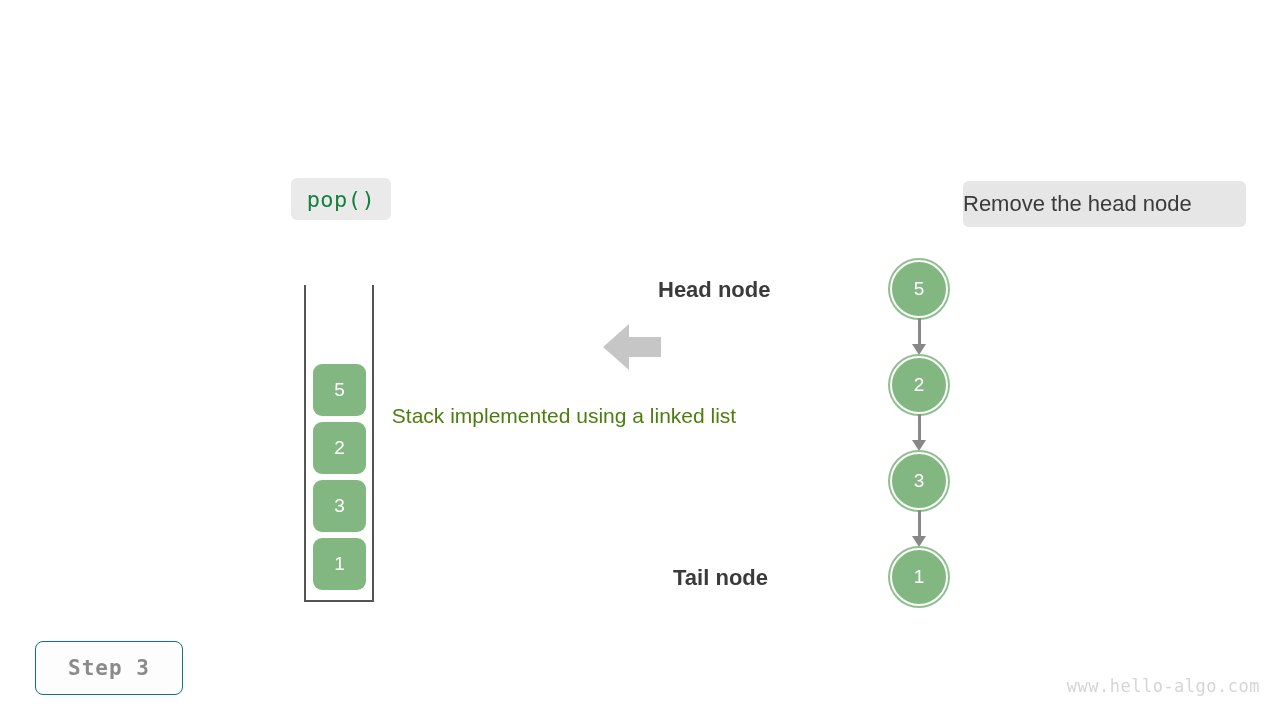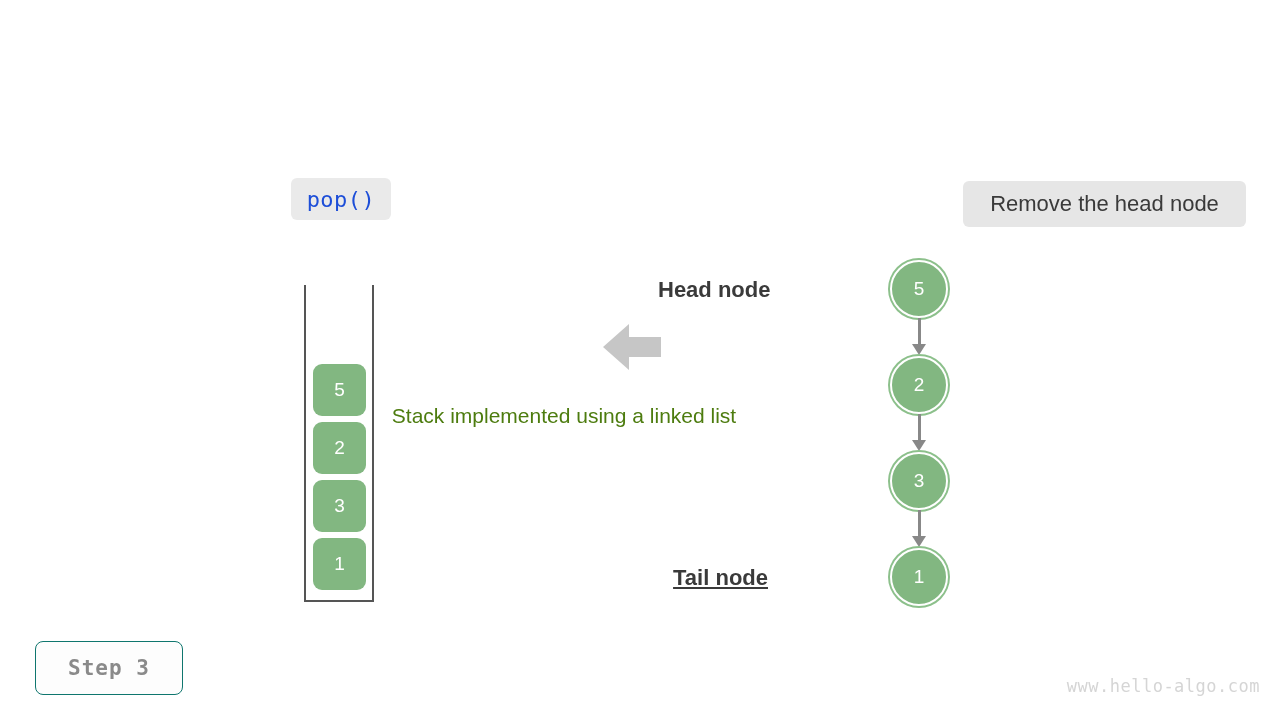--- a/index.html
+++ b/index.html
@@ -23,36 +23,35 @@
     top: 178px;
     width: 100px;
     height: 42px;
     background: #eaeaea;
     border-radius: 6px;
     display: flex;
     align-items: center;
     justify-content: center;
     font-family: "DejaVu Sans Mono", "Liberation Mono", monospace;
     font-size: 22px;
-    color: #1d4ed8;
+    color: #15803d;
     letter-spacing: 0.5px;
   }
 
   
   #desc-badge {
     position: absolute;
     left: 963px;
     top: 181px;
     width: 283px;
     height: 46px;
     background: #e6e6e6;
     border-radius: 6px;
     display: flex;
     align-items: center;
-    justify-content: center;
     font-size: 22px;
     color: #3a3a3a;
   }
 
   
   #stack-container {
     position: absolute;
     left: 304px;
     top: 285px;
     width: 70px;
@@ -146,21 +145,21 @@
   
   .node-label {
     position: absolute;
     font-size: 22px;
     font-weight: bold;
     color: #3a3a3a;
     text-align: right;
     white-space: nowrap;
   }
   #head-label { left: 658px; top: 277px; width: 100px; }
-  #tail-label { left: 668px; top: 565px; width: 100px; text-decoration: underline; }
+  #tail-label { left: 668px; top: 565px; width: 100px; }
 
   
   #step-badge {
     position: absolute;
     left: 35px;
     top: 641px;
     width: 146px;
     height: 52px;
     border: 1px solid #0f766e;
     border-radius: 8px;

